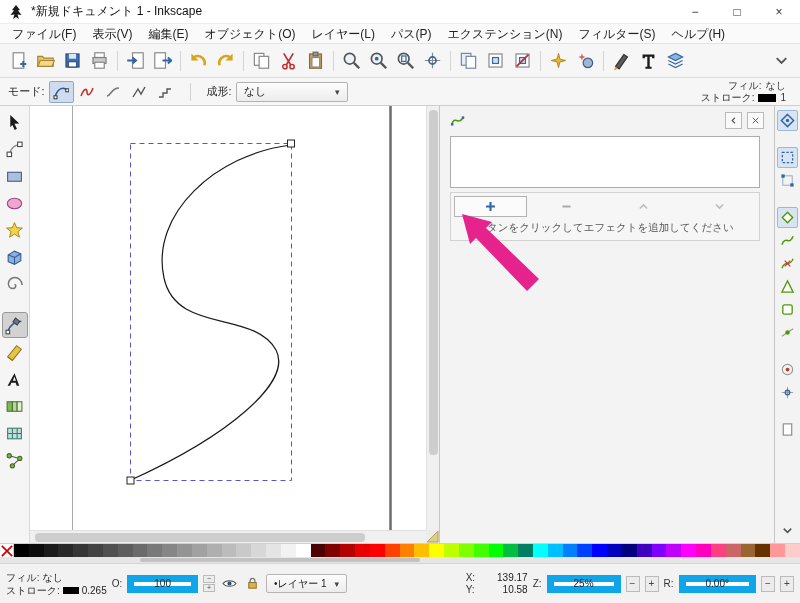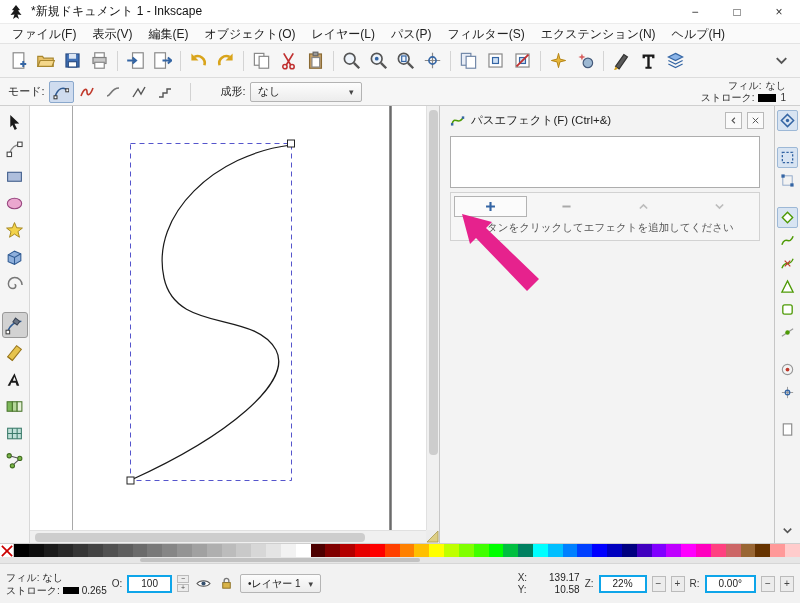--- a/index.html
+++ b/index.html
@@ -73,21 +73,21 @@
   .pal-none svg{width:12px;height:12px;display:block}
   .pal-swatch{flex:1}
   .pal-scroll{height:6px;background:#e6e6e6;position:relative}
   .pal-thumb{position:absolute;left:140px;top:1px;height:4px;width:280px;background:#c2c2c2;border-radius:2px}
   
   .statusbar{height:40px;background:#f2f2f2;border-top:1px solid #d6d6d6;display:flex;align-items:center;font-size:10px;color:#222;padding:0 6px;gap:5px}
   .sb-fs{display:flex;flex-direction:column;justify-content:center;gap:2px;min-width:88px}
   .sb-frow{display:flex;align-items:center;gap:3px;line-height:11px}
   .sb-swatch{width:16px;height:7px;background:#000;display:inline-block}
   .sb-lab{color:#333}
-  .sb-box{height:18px;border:2px solid #0ea5e9;background:#fff;display:flex;align-items:center;justify-content:flex-end;padding:0 12px;min-width:32px}
+  .sb-box{height:18px;border:7px solid #0ea5e9;background:#fff;display:flex;align-items:center;justify-content:flex-end;padding:0 20px;min-width:32px}
   .sb-spincol{display:flex;flex-direction:column;gap:1px}
   .sb-spincol div{width:12px;height:8px;border:1px solid #bbb;background:#ececec;font-size:7px;line-height:5px;text-align:center;color:#444}
   .sb-icon{width:18px;height:18px;display:flex;align-items:center;justify-content:center}
   .sb-icon svg{width:15px;height:15px}
   .layer-select{height:19px;border:1px solid #b5b5b5;background:linear-gradient(#fcfcfc,#ececec);display:flex;align-items:center;gap:8px;padding:0 7px;border-radius:2px}
   .layer-select .dd{font-size:9px;color:#444}
   .sb-spacer{flex:1}
   .sb-xy{display:flex;flex-direction:column;gap:2px;line-height:10px}
   .sb-xy .pair{display:flex;width:62px;justify-content:space-between}
   .sb-sbtn{width:14px;height:16px;border:1px solid #bbb;background:#ececec;display:flex;align-items:center;justify-content:center;font-size:10px;color:#444}
@@ -112,22 +112,22 @@
     </span>
   </div>
 
   <div class="menubar" id="menubar">
       <div class="menu-item">ファイル(F)</div>
       <div class="menu-item">表示(V)</div>
       <div class="menu-item">編集(E)</div>
       <div class="menu-item">オブジェクト(O)</div>
       <div class="menu-item">レイヤー(L)</div>
       <div class="menu-item">パス(P)</div>
+      <div class="menu-item">エクステンション(N)</div>
       <div class="menu-item">フィルター(S)</div>
-      <div class="menu-item">エクステンション(N)</div>
       <div class="menu-item">ヘルプ(H)</div>
     </div>
 
   <div class="toolbar" id="toolbar-btns">
       <div class="tbtn">
         <svg viewBox="0 0 16 16">
           <rect x="3.5" y="1.5" width="9" height="13" fill="#fff" stroke="#8a8a8a"></rect>
           <path d="M9.5 11 h5 M12 8.5 v5" stroke="#3465a4" stroke-width="1.6"></path>
         </svg>
       </div>
@@ -308,21 +308,21 @@
             <path d="M2 13 L7 5 L10 10 L14 3" fill="none" stroke="#555" stroke-width="1.4"></path>
           </svg>
         </div>
         <div class="mbtn">
           <svg viewBox="0 0 16 16">
             <path d="M2 13 h4 v-4 h4 v-4 h4" fill="none" stroke="#555" stroke-width="1.4"></path>
           </svg>
         </div>
       </div>
     <div class="tc-sep"></div>
-    <span style="margin-left:18px">成形:</span>
+    <span style="margin-left:4px">成形:</span>
     <div class="shape-select">
       <span>なし</span>
       <span class="dd">▾</span>
     </div>
     <div class="tc-right">
       <div class="tc-row">
         <span>フィル:</span>
         <span>なし</span>
       </div>
       <div class="tc-row">
@@ -440,21 +440,20 @@
 
     <div class="dock">
       <div class="dock-header">
         <span class="dock-icon">
           <svg viewBox="0 0 16 16">
               <path d="M2 12 C5 2 8 14 14 5" fill="none" stroke="#4e9a06" stroke-width="1.7"></path>
               <rect x="1" y="10.8" width="2.6" height="2.6" fill="#3465a4"></rect>
               <rect x="12.6" y="3.6" width="2.6" height="2.6" fill="#3465a4"></rect>
             </svg>
         </span>
-        <span class="dock-title">パスエフェクト(F) (Ctrl+&amp;)</span>
         <span class="dock-hdr-sp">
           <span class="dock-hbtn">
             <svg viewBox="0 0 16 16">
                 <path d="M10 4 L6 8 L10 12" fill="none" stroke="#555" stroke-width="1.6"></path>
               </svg>
           </span>
           <span class="dock-hbtn">
             <svg viewBox="0 0 16 16">
                 <path d="M4 4 L12 12 M12 4 L4 12" stroke="#555" stroke-width="1.4"></path>
               </svg>
@@ -674,21 +673,21 @@
       <div class="pair">
         <span class="sb-lab">X:</span>
         <span>139.17</span>
       </div>
       <div class="pair">
         <span class="sb-lab">Y:</span>
         <span>10.58</span>
       </div>
     </div>
     <span class="sb-lab">Z:</span>
-    <div class="sb-box w44">22%</div>
+    <div class="sb-box w44">25%</div>
     <div class="sb-sbtn">−</div>
     <div class="sb-sbtn">+</div>
     <span class="sb-lab">R:</span>
     <div class="sb-box w50">0.00°</div>
     <div class="sb-sbtn">−</div>
     <div class="sb-sbtn">+</div>
   </div>
 
 </div>
 

